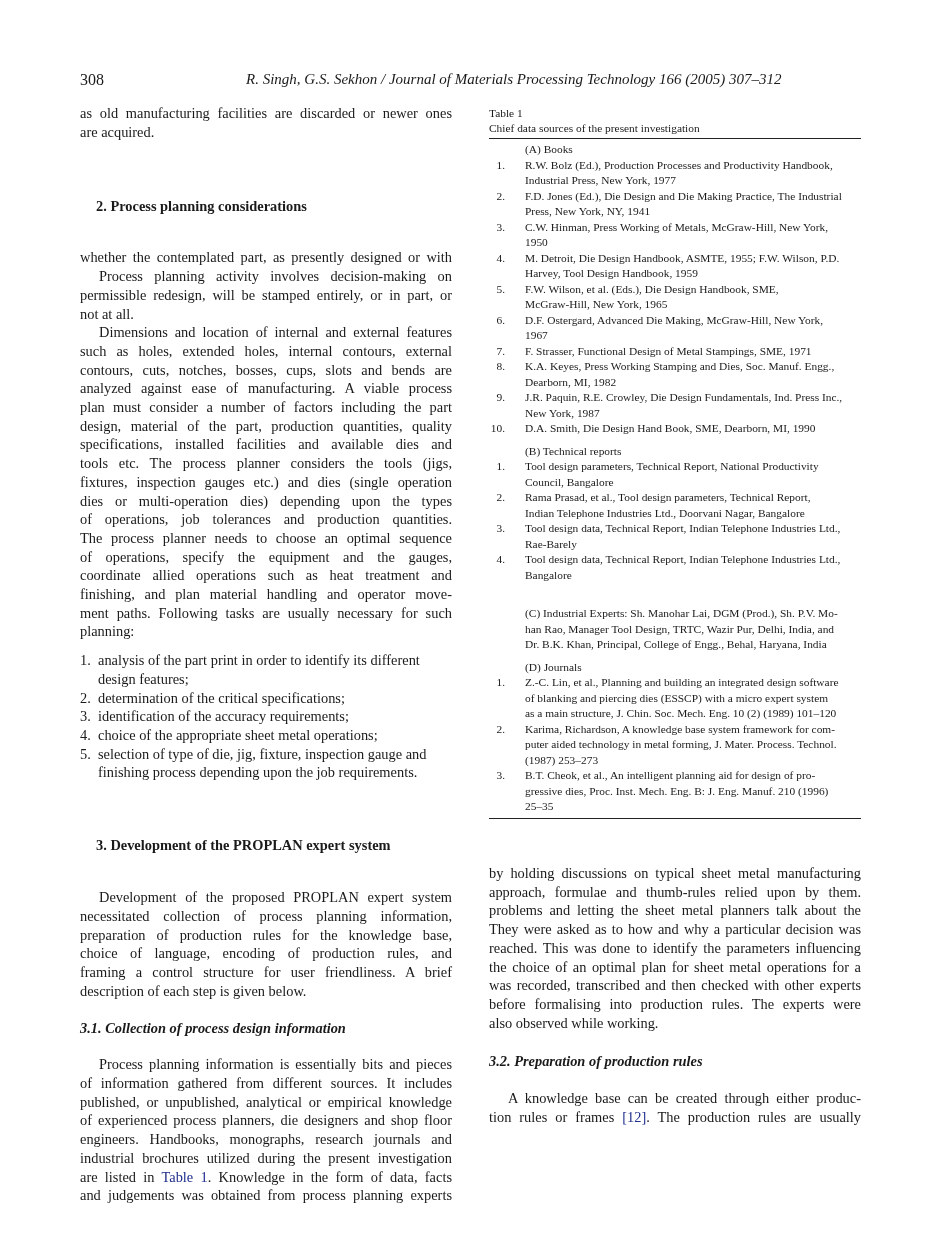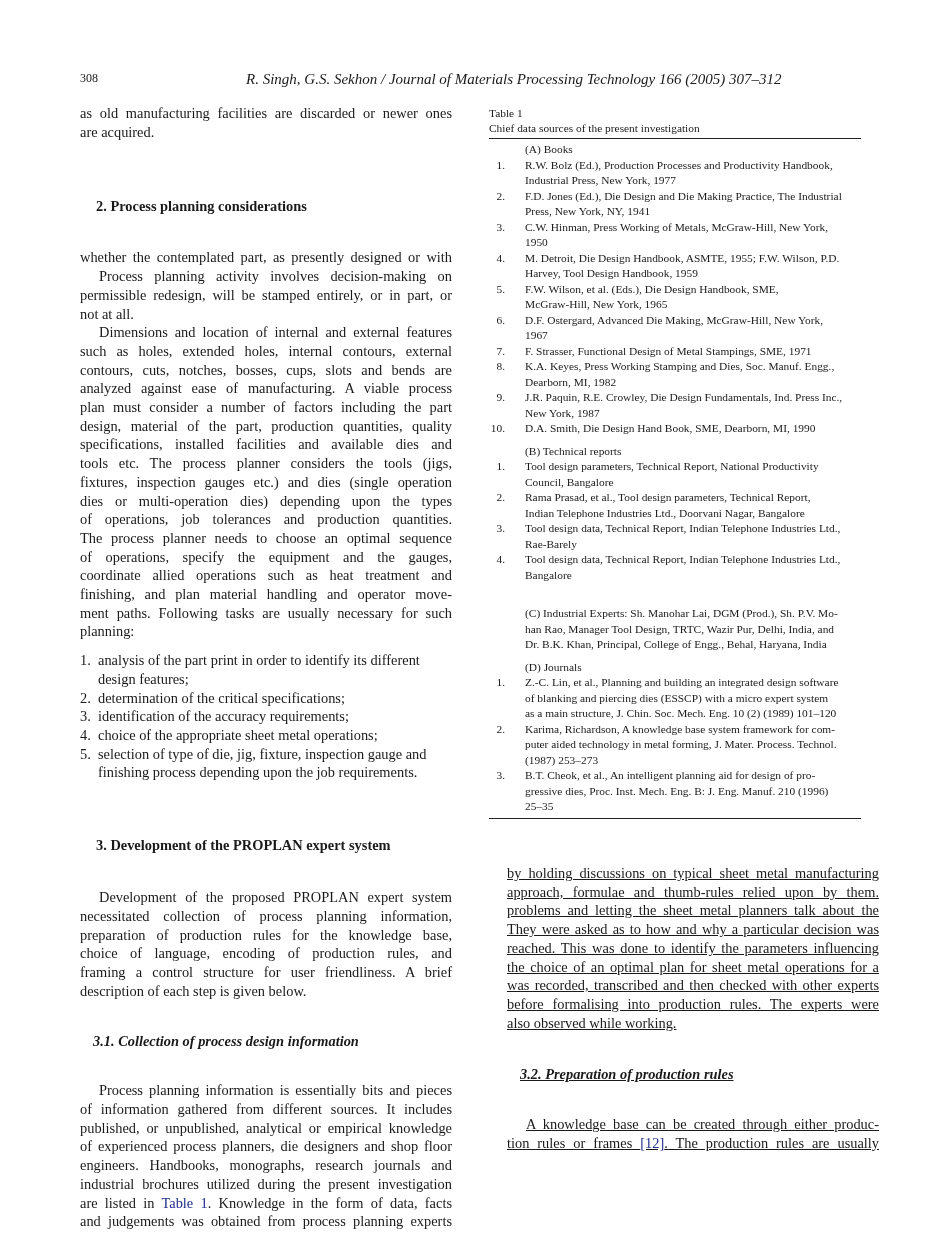--- a/index.html
+++ b/index.html
@@ -1,26 +1,26 @@
 <!DOCTYPE html>
 <html><head>
 <meta charset="utf-8">
 <style>
   html, body { margin: 0; padding: 0; background: #ffffff; }
   body { width: 925px; height: 1235px; position: relative; overflow: hidden;
          font-family: "Liberation Serif", "DejaVu Serif", serif; color: #1a1a1a; }
-  .hdr-page { position: absolute; left: 80px; top: 71px; font-size: 12px; }
+  .hdr-page { position: absolute; left: 80px; top: 71px; font-size: 16px; }
   .hdr-journal { position: absolute; left: 246px; top: 71px; font-size: 15px; font-style: italic; }
   .col-left { position: absolute; left: 80px; top: 104px; width: 372px; }
-  .col-right { position: absolute; left: 507px; width: 372px; text-decoration: underline; }
+  .col-right { position: absolute; left: 489px; width: 372px; }
   .para { font-size: 14.4px; line-height: 18.7px; margin: 0; }
   .para .ln { display: block; text-align: justify; text-align-last: justify; white-space: nowrap; }
   .para .ln.last { text-align-last: left; }
   .h-sec { font-size: 14.4px; font-weight: bold; margin: 16px; line-height: 18px; }
-  .h-sub { font-size: 14.4px; font-style: italic; margin: 13px; line-height: 18px; }
+  .h-sub { font-size: 14.4px; font-style: italic; margin: 0; line-height: 18px; }
   .link { color: #1f2d8c; }
   .tasklist { list-style: none; margin: 0; padding: 0; font-size: 14.4px; line-height: 18.7px; }
   .tasklist li { position: relative; padding-left: 18px; }
   .tasklist .num { position: absolute; left: 0; top: 0; }
   .tbl-wrap { position: absolute; left: 489px; top: 106px; width: 372px; font-size: 11.4px; }
   .tbl-caption { line-height: 14.5px; }
   .rule-thick { border-top: 1.3px solid #222; }
   .tbl-body { padding-top: 3px; }
   .tbl-cat { padding-left: 36px; line-height: 15.5px; }
   .tbl-row { position: relative; padding-left: 36px; line-height: 15.5px; }

